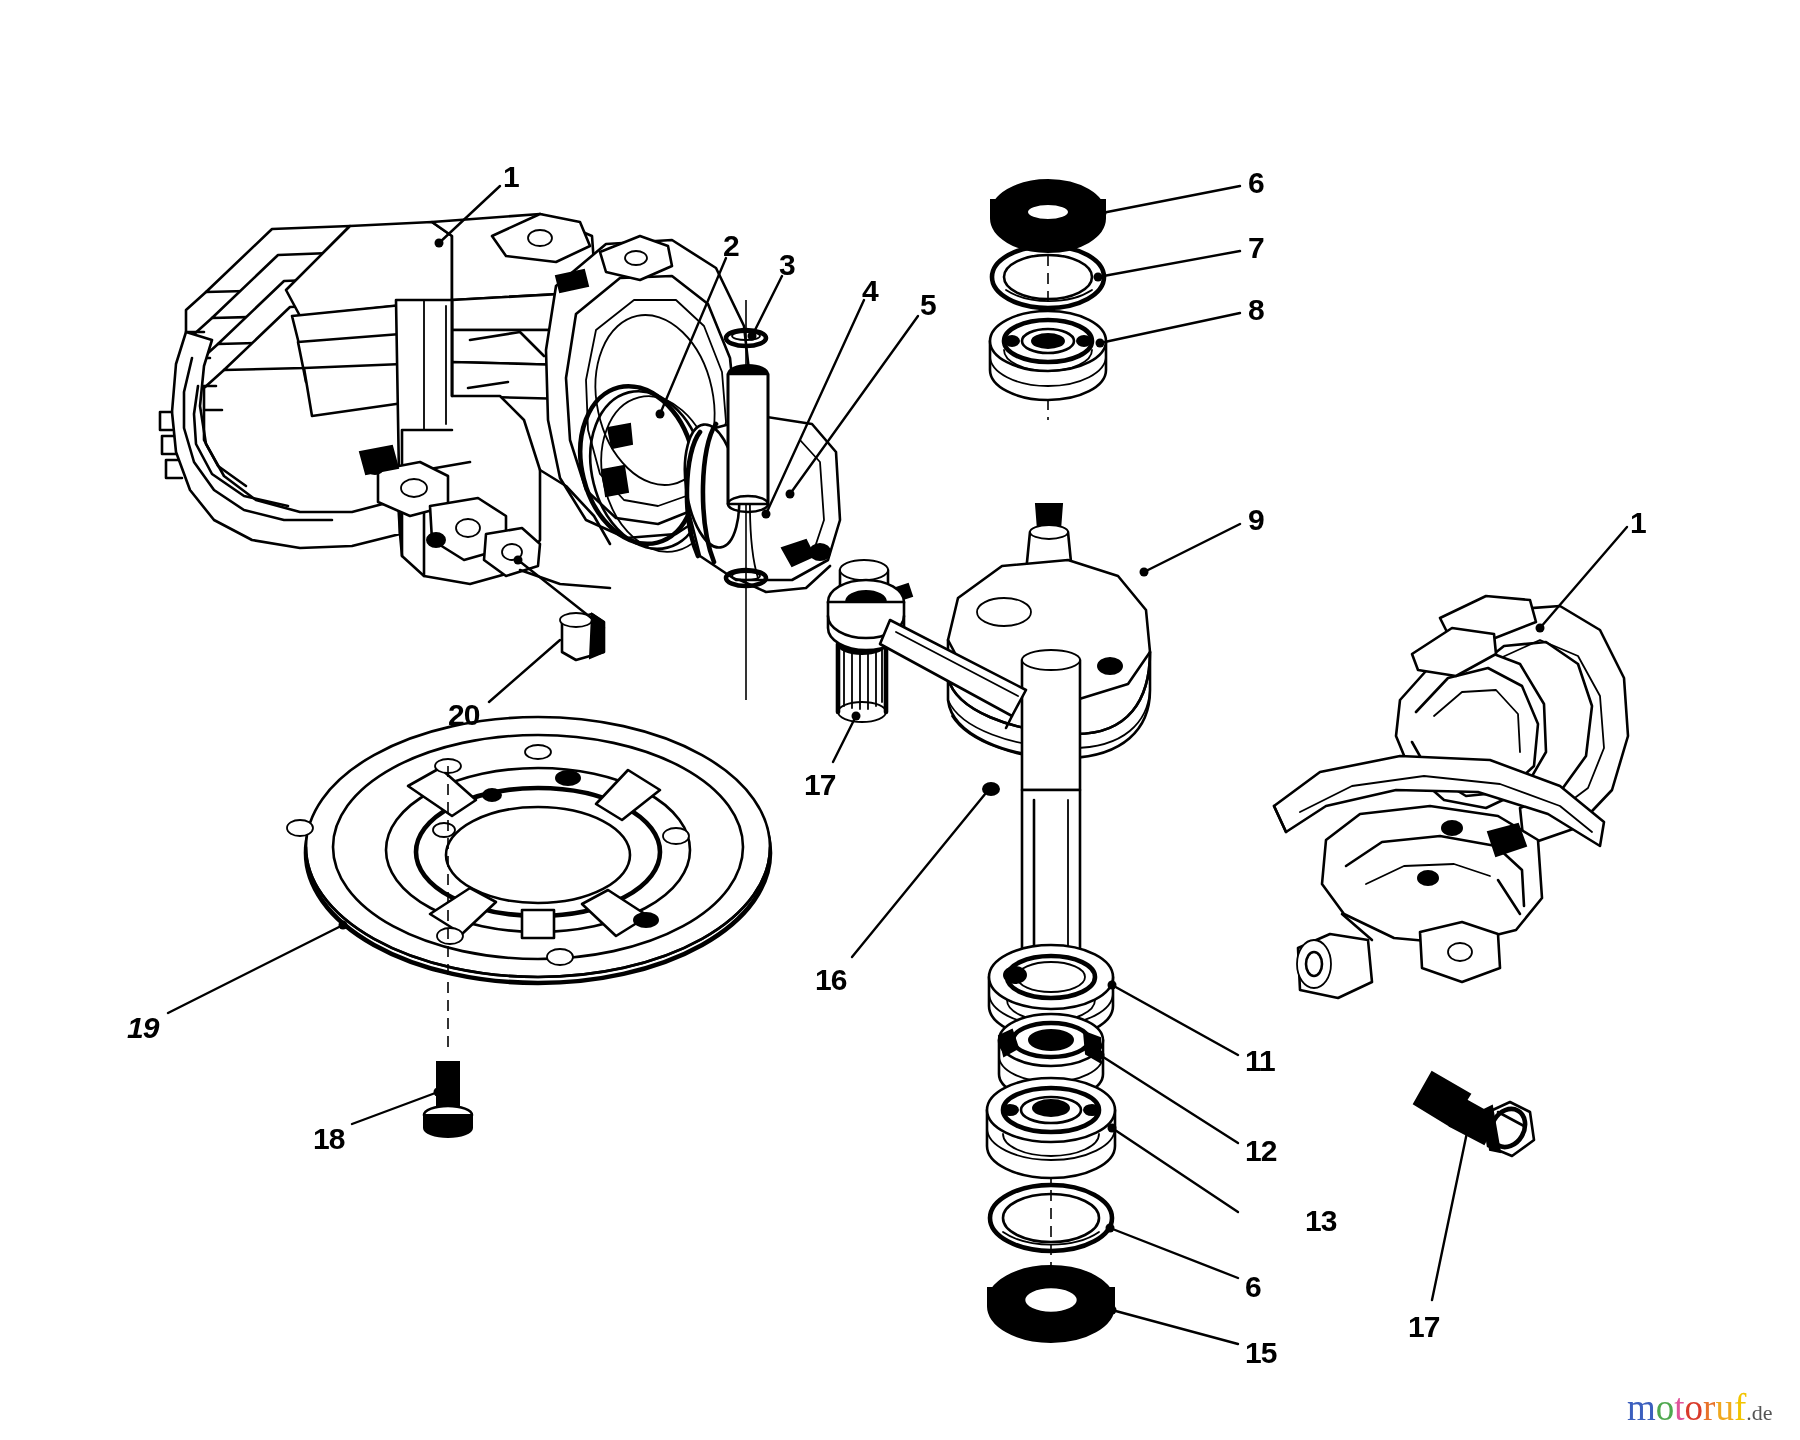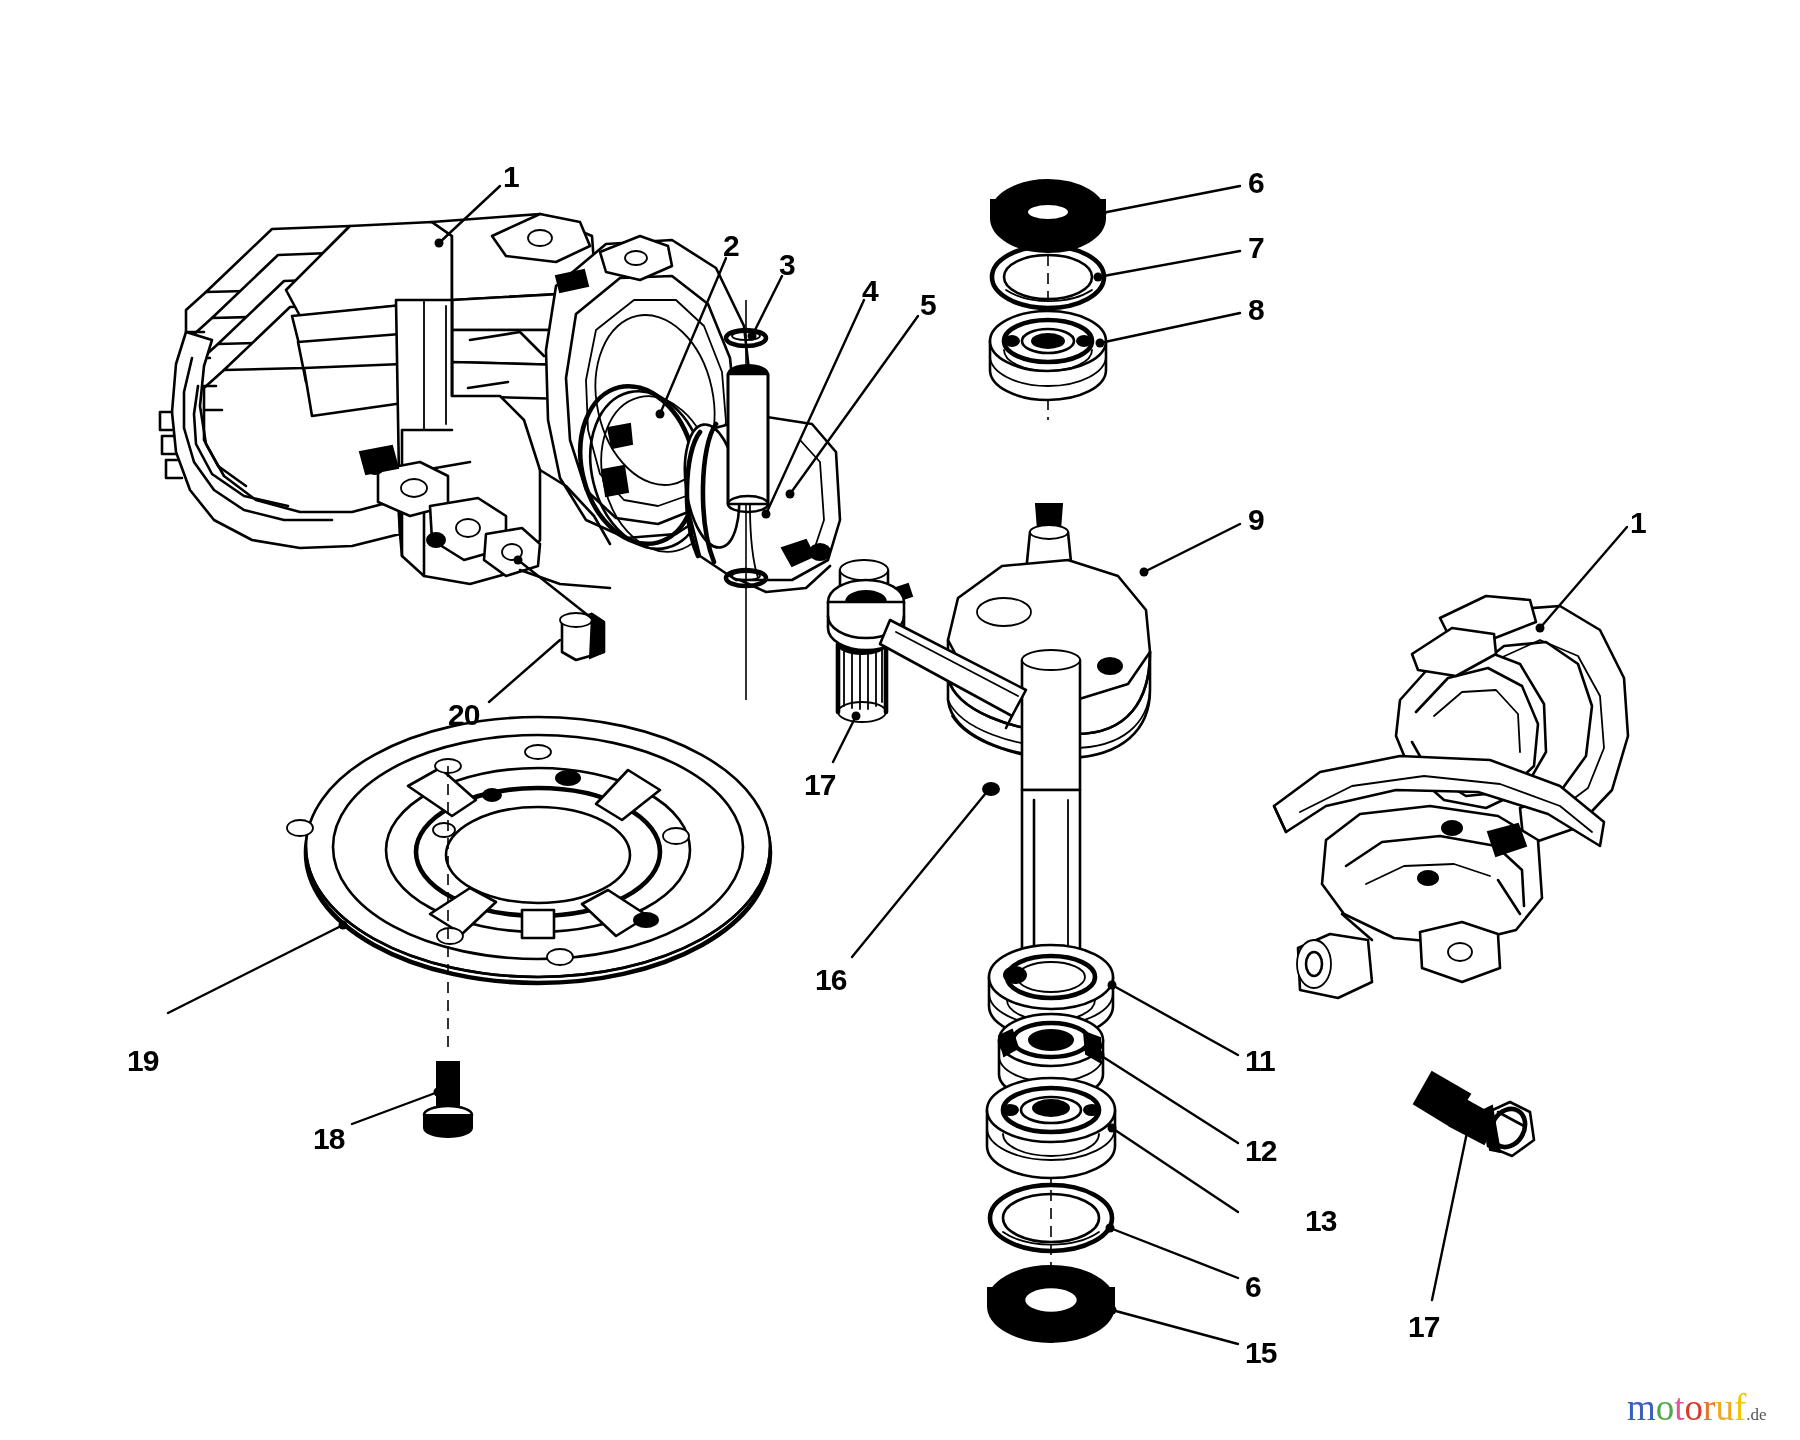--- a/index.html
+++ b/index.html
@@ -28,21 +28,21 @@
   #watermark{
     position:absolute;
     left:1627px;top:1386px;
     font-family:"Liberation Serif", serif;
     font-size:37px;
     letter-spacing:0px;
     white-space:nowrap;
     user-select:none;
   }
   #watermark .wm{display:inline-block;}
-  #watermark .tld{font-size:17px;color:#555555;font-family:Liberation Serif, serif;}
+  #watermark .tld{font-size:22px;color:#555555;font-family:Liberation Serif, serif;}
 </style>
 </head>
 <body>
 
 <div id="stage">
 
 <svg id="diagram" viewBox="0 0 1800 1440" xmlns="http://www.w3.org/2000/svg">
   <defs>
     <style>
       .ln{fill:none;stroke:#000;stroke-width:2.6;stroke-linecap:round;stroke-linejoin:round;}
@@ -513,21 +513,21 @@
 <div class="callout" style="left:862px;top:276px;">4</div>
 <div class="callout" style="left:920px;top:290px;">5</div>
 <div class="callout" style="left:1248px;top:168px;">6</div>
 <div class="callout" style="left:1248px;top:233px;">7</div>
 <div class="callout" style="left:1248px;top:295px;">8</div>
 <div class="callout" style="left:1248px;top:505px;">9</div>
 <div class="callout" style="left:1630px;top:508px;">1</div>
 <div class="callout" style="left:448px;top:700px;">20</div>
 <div class="callout" style="left:804px;top:770px;">17</div>
 <div class="callout" style="left:815px;top:965px;">16</div>
-<div class="callout" style="left:127px;top:1046px;">19</div>
+<div class="callout" style="left:127px;top:1013px;font-style:italic;">19</div>
 <div class="callout" style="left:313px;top:1124px;">18</div>
 <div class="callout" style="left:1245px;top:1046px;">11</div>
 <div class="callout" style="left:1245px;top:1136px;">12</div>
 <div class="callout" style="left:1305px;top:1206px;">13</div>
 <div class="callout" style="left:1245px;top:1272px;">6</div>
 <div class="callout" style="left:1245px;top:1338px;">15</div>
 <div class="callout" style="left:1408px;top:1312px;">17</div>
 
 <div id="watermark">
   <span class="wm" style="color: rgb(59, 95, 190);">m</span><span class="wm" style="color: rgb(79, 168, 79);">o</span><span class="wm" style="color: rgb(224, 84, 155);">t</span><span class="wm" style="color: rgb(217, 58, 43);">o</span><span class="wm" style="color: rgb(232, 115, 42);">r</span><span class="wm" style="color: rgb(240, 168, 30);">u</span><span class="wm" style="color: rgb(242, 196, 0);">f</span><span class="tld" style="color: rgb(85, 85, 85);">.de</span>

